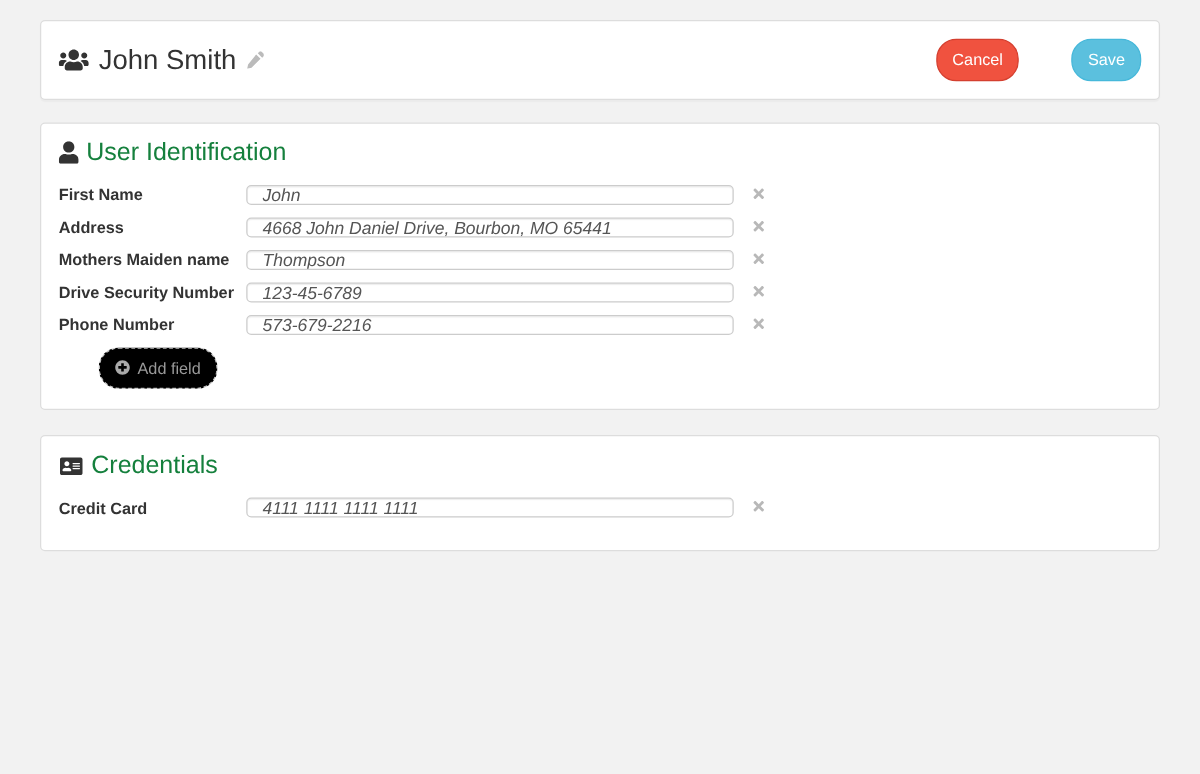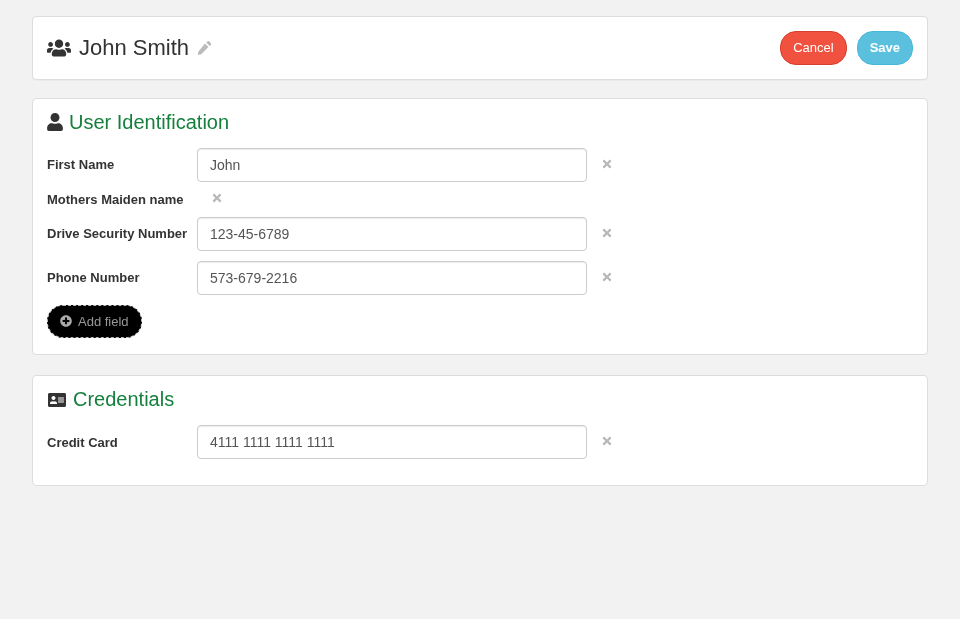--- a/index.html
+++ b/index.html
@@ -57,28 +57,29 @@
     }
     .form-label {
       flex: 0 0 150px;
       font-weight: 700;
       font-size: 13px;
       color: #333;
       padding-right: 8px;
     }
     .form-input {
       flex: 0 0 390px;
-      height: 34px;
+      height: 16px;
       padding: 6px 12px;
       font-size: 14px;
       color: #555;
       background: #fff;
       border: 1px solid #ccc;
       border-radius: 4px;
       box-shadow: inset 0 1px 1px rgba(0,0,0,.075);
+      font-style: italic;
     }
     .row-remove {
       margin-left: 14px;
       color: #b8b8b8;
       cursor: pointer;
       font-size: 14px;
       flex: 0 0 auto;
       line-height: 1;
     }
 
@@ -86,23 +87,24 @@
       display: inline-flex;
       align-items: center;
       justify-content: center;
       border: 1px solid transparent;
       border-radius: 16px;
       padding: 6px 12px;
       font-size: 13px;
       cursor: pointer;
       line-height: 1.5;
       gap: 6px;
+      margin-left: 32px;
     }
     .btn-danger { background: #f0523f; color: #fff; border-color: #d43f2f; }
-    .btn-info   { background: #5bc0de; color: #fff; border-color: #46b8da; font-weight: bold; }
+    .btn-info   { background: #5bc0de; color: #fff; border-color: #46b8da; }
     .btn-dashed {
       background: #000000;
       color: #999;
       border: 1px dashed #bbb;
       font-size: 13px;
     }
     .btn-group { display: flex; gap: 10px; }
 
     
     .ico { display: inline-flex; align-items: center; }
@@ -155,23 +157,35 @@
       <span class="ico">
         <svg width="12" height="12" viewBox="0 0 352 512" fill="currentColor">
                 <path d="M242 256l100-100c13-13 13-34 0-46l-23-23c-13-13-34-13-47 0L176 187 76 87c-13-13-34-13-47 0L6 110c-13 12-13 33 0 46l100 100L6 356c-13 13-13 34 0 46l23 23c13 13 34 13 47 0l100-100 100 100c13 13 34 13 47 0l23-23c13-12 13-33 0-46L242 256z"></path>
               </svg>
       </span>
     </span>
   </div>
 
 
 
+  <div class="form-row">
+    <div class="form-label">Address</div>
+    <input class="form-input" type="text" value="4668 John Daniel Drive, Bourbon, MO 65441" style="">
+    <span class="row-remove" title="remove">
+      <span class="ico">
+        <svg width="12" height="12" viewBox="0 0 352 512" fill="currentColor">
+                <path d="M242 256l100-100c13-13 13-34 0-46l-23-23c-13-13-34-13-47 0L176 187 76 87c-13-13-34-13-47 0L6 110c-13 12-13 33 0 46l100 100L6 356c-13 13-13 34 0 46l23 23c13 13 34 13 47 0l100-100 100 100c13 13 34 13 47 0l23-23c13-12 13-33 0-46L242 256z"></path>
+              </svg>
+      </span>
+    </span>
+  </div>
 
   <div class="form-row">
     <div class="form-label">Mothers Maiden name</div>
+    <input class="form-input" type="text" value="Thompson" style="">
     <span class="row-remove" title="remove">
       <span class="ico">
         <svg width="12" height="12" viewBox="0 0 352 512" fill="currentColor">
                 <path d="M242 256l100-100c13-13 13-34 0-46l-23-23c-13-13-34-13-47 0L176 187 76 87c-13-13-34-13-47 0L6 110c-13 12-13 33 0 46l100 100L6 356c-13 13-13 34 0 46l23 23c13 13 34 13 47 0l100-100 100 100c13 13 34 13 47 0l23-23c13-12 13-33 0-46L242 256z"></path>
               </svg>
       </span>
     </span>
   </div>
 
   <div class="form-row">

